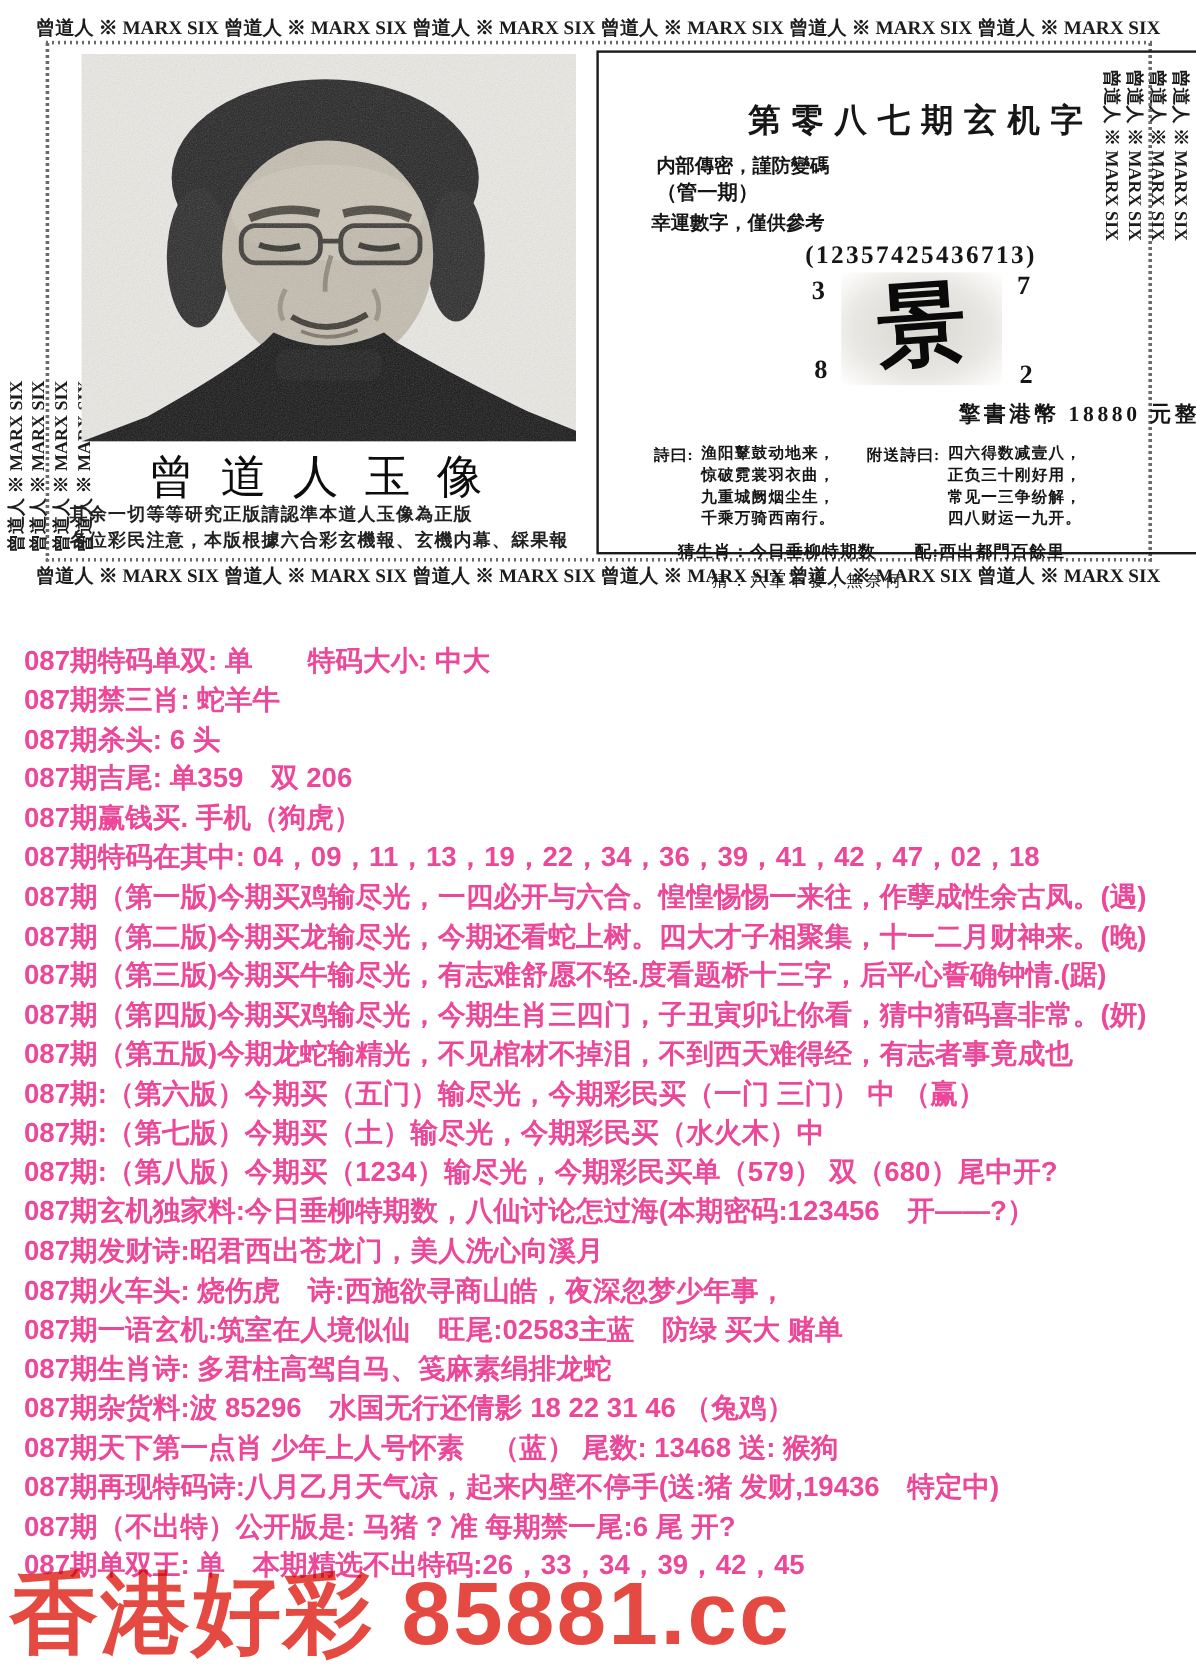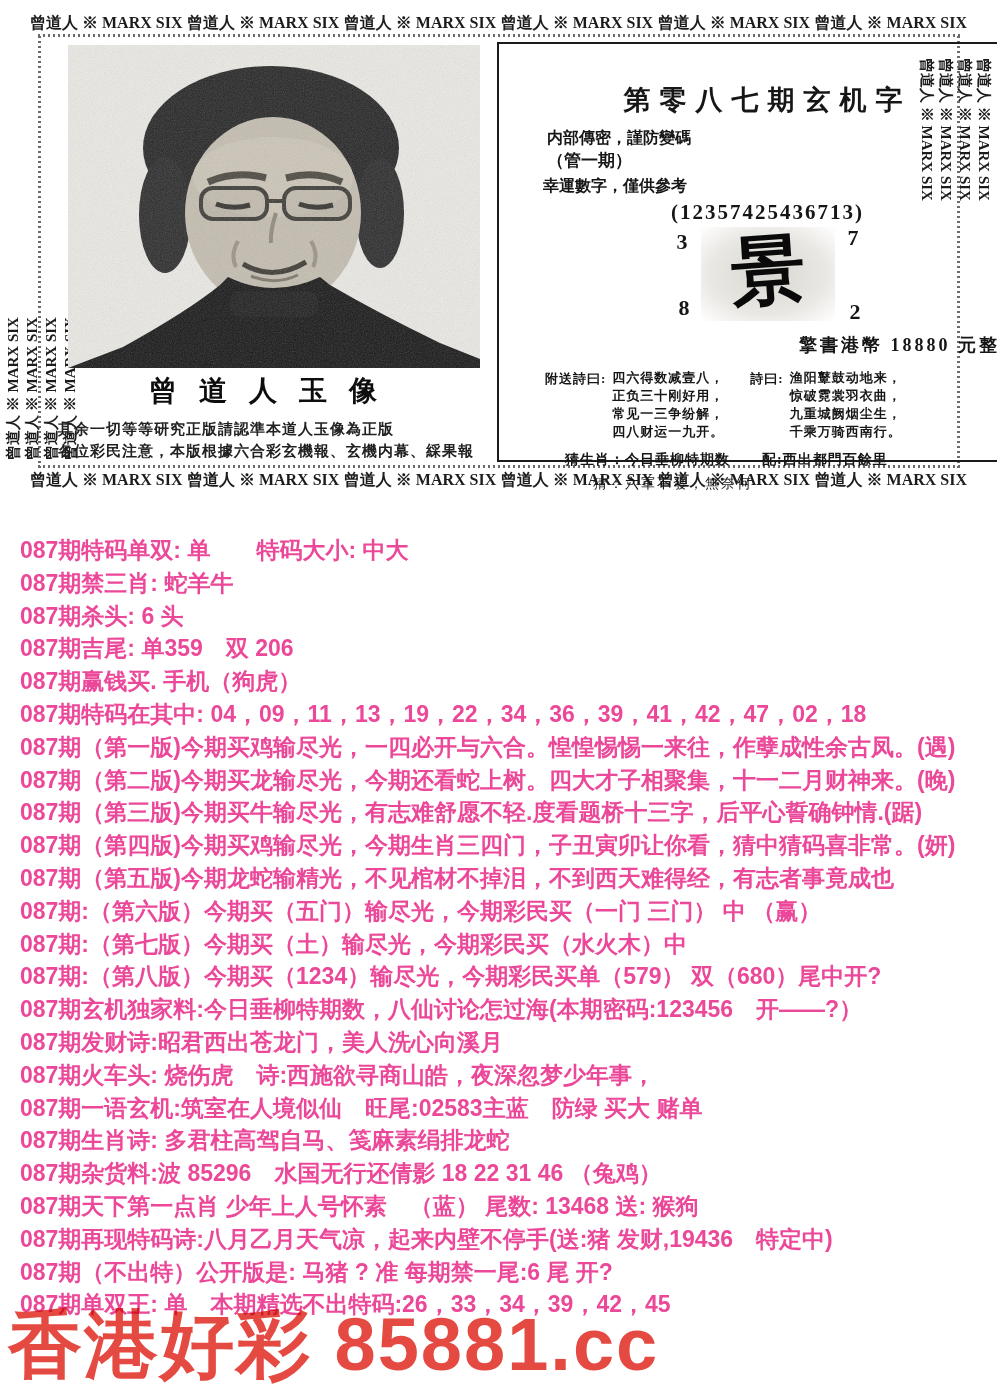--- a/index.html
+++ b/index.html
@@ -30,21 +30,21 @@
   .frame .edge.v{background:repeating-linear-gradient(0deg,#6a6a6a 0 2px,transparent 2px 5px);width:3px;height:100%;}
   .frame .e-top{top:0;left:0;right:0;}
   .frame .e-bottom{bottom:0;left:0;right:0;}
   .frame .e-left{left:0;top:0;}
   .frame .e-right{right:0;top:0;}
   
   .portrait-box{position:absolute;left:68px;top:45px;width:412px;height:323px;background:#ecebe7;}
   .portrait-box svg{display:block;width:100%;height:100%;}
   .portrait-title{
     position:absolute;left:60px;top:372px;width:428px;text-align:center;
-    font-family:"Liberation Serif", serif;font-weight:bold;font-size:28px;
+    font-family:"Liberation Serif", serif;font-weight:normal;font-size:38px;
     letter-spacing:22px;color:#0d0d0d;white-space:nowrap;
   }
   .portrait-caption{
     position:absolute;left:58px;top:418px;width:440px;
     font-family:"Liberation Serif", serif;font-weight:bold;
     font-size:15px;line-height:22px;color:#222;letter-spacing:1px;
   }
   
   .panel{
     position:absolute;left:497px;top:42px;width:541px;height:420px;
@@ -198,35 +198,35 @@
     <span class="corner tr">7</span>
     <span class="big">景</span>
     <span class="corner bl">8</span>
     <span class="corner br">2</span>
   </div>
 
   <div class="panel-price">擎書港幣 18880 元整</div>
 
   <div class="panel-poems">
     <div class="poem">
+      <div class="poem-label">詩曰:</div>
+      <div class="poem-lines">
+          <div>渔阳鼙鼓动地来，</div>
+          <div>惊破霓裳羽衣曲，</div>
+          <div>九重城阙烟尘生，</div>
+          <div>千乘万骑西南行。</div>
+        </div>
+    </div>
+    <div class="poem">
       <div class="poem-label">附送詩曰:</div>
       <div class="poem-lines">
           <div>四六得数减壹八，</div>
           <div>正负三十刚好用，</div>
           <div>常见一三争纷解，</div>
           <div>四八财运一九开。</div>
-        </div>
-    </div>
-    <div class="poem">
-      <div class="poem-label">詩曰:</div>
-      <div class="poem-lines">
-          <div>渔阳鼙鼓动地来，</div>
-          <div>惊破霓裳羽衣曲，</div>
-          <div>九重城阙烟尘生，</div>
-          <div>千乘万骑西南行。</div>
         </div>
     </div>
   </div>
 
   <div class="panel-guess1">
     <span>猜生肖：今日垂柳特期数</span>
     <span>配:西出都門百餘里</span>
   </div>
   <div class="panel-guess2">猜：六軍不發，無奈何</div>
 </div>

